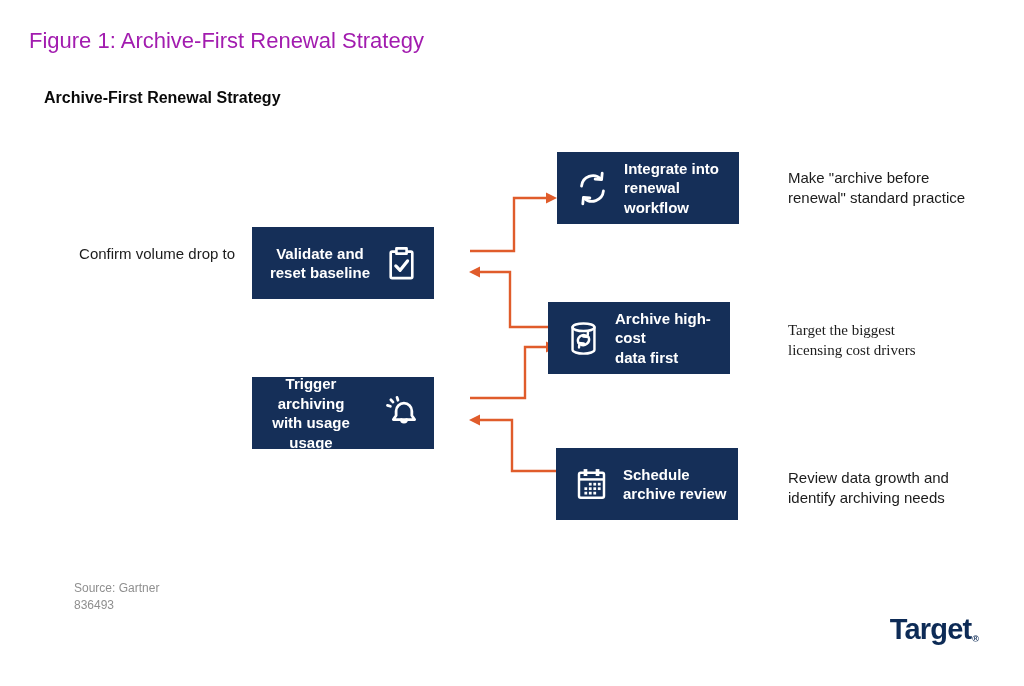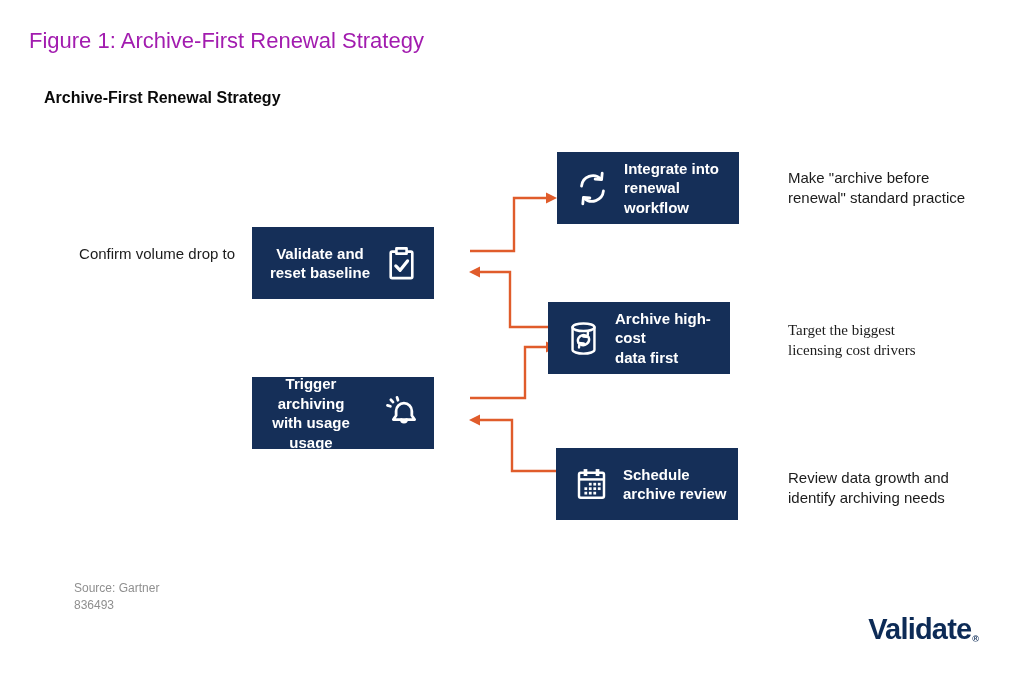--- a/index.html
+++ b/index.html
@@ -190,16 +190,16 @@
     <span>Review data growth and</span>
     <span>identify archiving needs</span>
   </div>
 
   <div class="source">
     <span>Source: Gartner</span>
     <span>836493</span>
   </div>
 
   <div class="logo">
-    <span>Validate</span><span class="reg">®</span>
+    <span>Target</span><span class="reg">®</span>
   </div>
 
 </div>
 
 </body></html>

